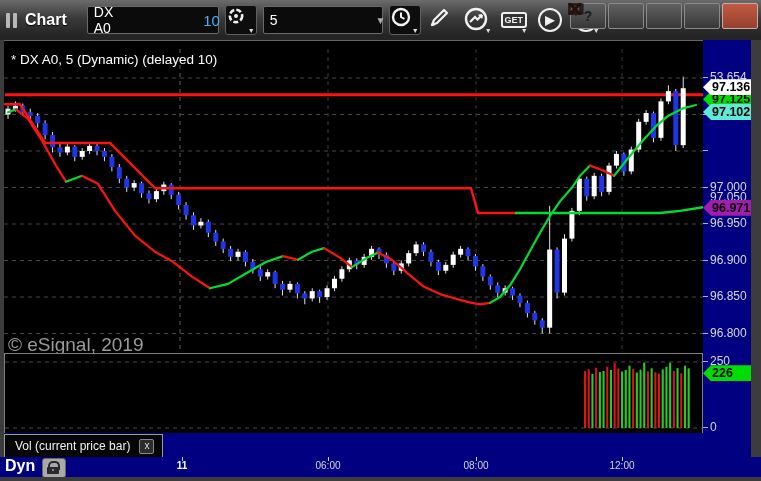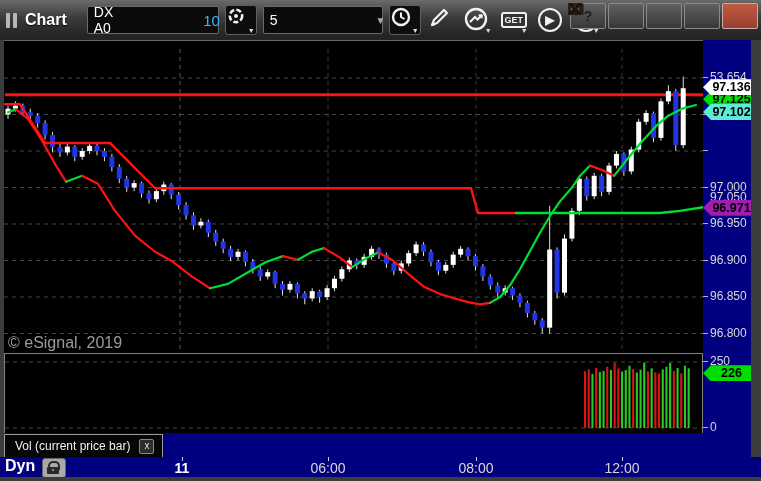--- a/index.html
+++ b/index.html
@@ -28,37 +28,37 @@
   .wbtn svg{display:block;}
   #close-btn{background:linear-gradient(#c05a43,#96402e);border-color:#caa;}
   
   #left-frame{position:absolute;left:0;top:40px;width:4px;height:437px;background:#3c3c3c;}
   #right-frame{position:absolute;left:751px;top:40px;width:10px;height:437px;background:#3c3c3c;}
   #price-panel{position:absolute;left:4px;top:40px;width:699px;height:312px;background:#000;border-top:1px solid #666;}
   #vol-panel{position:absolute;left:4px;top:353px;width:697px;height:79px;background:#000;border-left:1px solid #808080;border-right:1px solid #808080;border-top:1px solid #808080;border-bottom:1px solid #808080;}
   #y-axis{position:absolute;left:703px;top:40px;width:48px;height:417px;background:#000080;}
   .ytick-line{position:absolute;left:0;width:5px;height:1px;background:#b5b5b5;}
   .ytick-label{position:absolute;left:7px;color:#d8d8d8;font-size:12px;}
-  .badge{position:absolute;left:0;width:48px;height:16px;line-height:16px;font-size:12.5px;font-weight:bold;color:#000;padding-left:9px;box-sizing:border-box;clip-path:polygon(0 50%,8px 0,100% 0,100% 100%,8px 100%);text-align:center;}
+  .badge{position:absolute;left:0;width:48px;height:16px;line-height:16px;font-size:12.5px;font-weight:bold;color:#000;padding-left:9px;box-sizing:border-box;clip-path:polygon(0 50%,8px 0,100% 0,100% 100%,8px 100%);}
   
   #chart-label{position:absolute;left:7px;top:11px;color:#fff;font-size:13.5px;}
   #direction-label{position:absolute;left:4px;top:270px;background:#2de62d;color:#000;font-size:16px;padding:1px 6px 2px 4px;}
-  #copyright{position:absolute;left:4px;top:293px;color:#9b9b9b;font-size:16px;}
+  #copyright{position:absolute;left:4px;top:293px;color:#9b9b9b;font-size:19px;}
   
   #tab-row{position:absolute;left:4px;top:433px;width:699px;height:24px;background:#000080;padding-left:24px;}
   #vol-tab{position:absolute;left:0;top:1px;height:22px;display:flex;align-items:center;gap:9px;background:#060606;border:1px solid #9a9a9a;border-bottom:none;padding:0 8px 0 10px;color:#f0f0f0;font-size:12px;}
   #vol-tab-close{width:13px;height:13px;background:#2c2c2c;border:1px solid #888;color:#ddd;font-size:10px;line-height:11px;text-align:center;border-radius:2px;}
   
   #time-axis{position:absolute;left:0;top:457px;width:761px;height:20px;background:#000080;}
   #dyn-label{position:absolute;left:5px;top:0px;color:#fff;font-weight:bold;font-size:16px;}
   #lock-btn{position:absolute;left:42px;top:1px;width:22px;height:18px;background:#a9a9a9;border:1px solid #666;border-radius:3px;}
   #lock-btn .shackle{position:absolute;left:5px;top:2px;width:8px;height:7px;border:2px solid #2a2a2a;border-bottom:none;border-radius:5px 5px 0 0;}
   #lock-btn .lbody{position:absolute;left:4px;top:8px;width:12px;height:7px;background:#2a2a2a;border-radius:1px;}
   #lock-btn .khole{position:absolute;left:9px;top:10px;width:2px;height:2px;background:#a9a9a9;border-radius:50%;}
-  .time-label{position:absolute;top:3px;transform:translateX(-50%);color:#d6d6d6;font-size:14px;}
+  .time-label{position:absolute;top:3px;transform:translateX(-50%);color:#d6d6d6;font-size:10px;}
   .time-label.bold{font-weight:bold;color:#fff;}
   .time-tick{position:absolute;top:0;width:1px;height:4px;background:#cfcfcf;}
   #bottom-frame{position:absolute;left:0;top:477px;width:761px;height:4px;background:#3c3c3c;}
   svg{position:absolute;left:0;top:0;}
 </style>
 </head>
 <body>
 
 <div id="win">
 
@@ -371,20 +371,21 @@
         <polyline points="206,247.24000000000797 224,242.8600000000078 244,231.1800000000039 262,220.96000000000697 279,215.11999999999983" fill="none" stroke="#00dd33" stroke-width="2.2" stroke-linejoin="round" stroke-linecap="round"></polyline>
         <polyline points="279,215.11999999999983 294,218.7700000000069" fill="none" stroke="#ff1212" stroke-width="2.2" stroke-linejoin="round" stroke-linecap="round"></polyline>
         <polyline points="294,218.7700000000069 308,210.73999999999967 320,207.090000000003" fill="none" stroke="#00dd33" stroke-width="2.2" stroke-linejoin="round" stroke-linecap="round"></polyline>
         <polyline points="320,207.090000000003 336,216.5800000000068 348,226.07000000000025" fill="none" stroke="#ff1212" stroke-width="2.2" stroke-linejoin="round" stroke-linecap="round"></polyline>
         <polyline points="348,226.07000000000025 362,217.30999999999992 374,211.47000000000315" fill="none" stroke="#00dd33" stroke-width="2.2" stroke-linejoin="round" stroke-linecap="round"></polyline>
         <polyline points="374,211.47000000000315 388,218.7700000000069 404,232.6400000000005 420,245.780000000001 436,253.08000000000473 451,257.4600000000049 464,261.1100000000016 476,263.30000000000166 486,261.84000000000503" fill="none" stroke="#ff1212" stroke-width="2.2" stroke-linejoin="round" stroke-linecap="round"></polyline>
         <polyline points="486,261.84000000000503 496,256.0000000000083 506,244.3200000000044 516,228.26000000000033 526,210.01000000000656 536,191.7600000000024 546,174.97000000000523 556,160.37000000000813 568,146.50000000000415 576,134.82000000000025 586,124.60000000000332" fill="none" stroke="#00dd33" stroke-width="2.2" stroke-linejoin="round" stroke-linecap="round"></polyline>
         <polyline points="586,124.60000000000332 598,128.98000000000349 610,134.82000000000025" fill="none" stroke="#ff1212" stroke-width="2.2" stroke-linejoin="round" stroke-linecap="round"></polyline>
         <polyline points="610,134.82000000000025 624,117.29999999999959 638,100.5100000000024 652,85.18000000000183 664,74.9600000000049 678,67.66000000000116 692,64.01000000000448" fill="none" stroke="#00dd33" stroke-width="2.2" stroke-linejoin="round" stroke-linecap="round"></polyline>
       </svg>
+    <div id="chart-label">* DX A0, 5 (Dynamic) (delayed 10)</div>
     <div id="copyright">© eSignal, 2019</div>
   </div>
 
   <div id="vol-panel">
     <svg id="vol-svg" width="697" height="77" viewBox="0 0 697 77">
         <line x1="0" x2="697" y1="8" y2="8" stroke="#474747" stroke-dasharray="4 4"></line>
         <line x1="0" x2="697" y1="74" y2="74" stroke="#474747" stroke-dasharray="4 4"></line>
         <rect x="579" y="17.239999999999995" width="2.1" height="56.760000000000005" fill="#dd1414"></rect>
         <rect x="582.7" y="15.391999999999996" width="2.1" height="58.608000000000004" fill="#dd1414"></rect>
         <rect x="586.4" y="19.879999999999995" width="2.1" height="54.120000000000005" fill="#27cc22"></rect>

